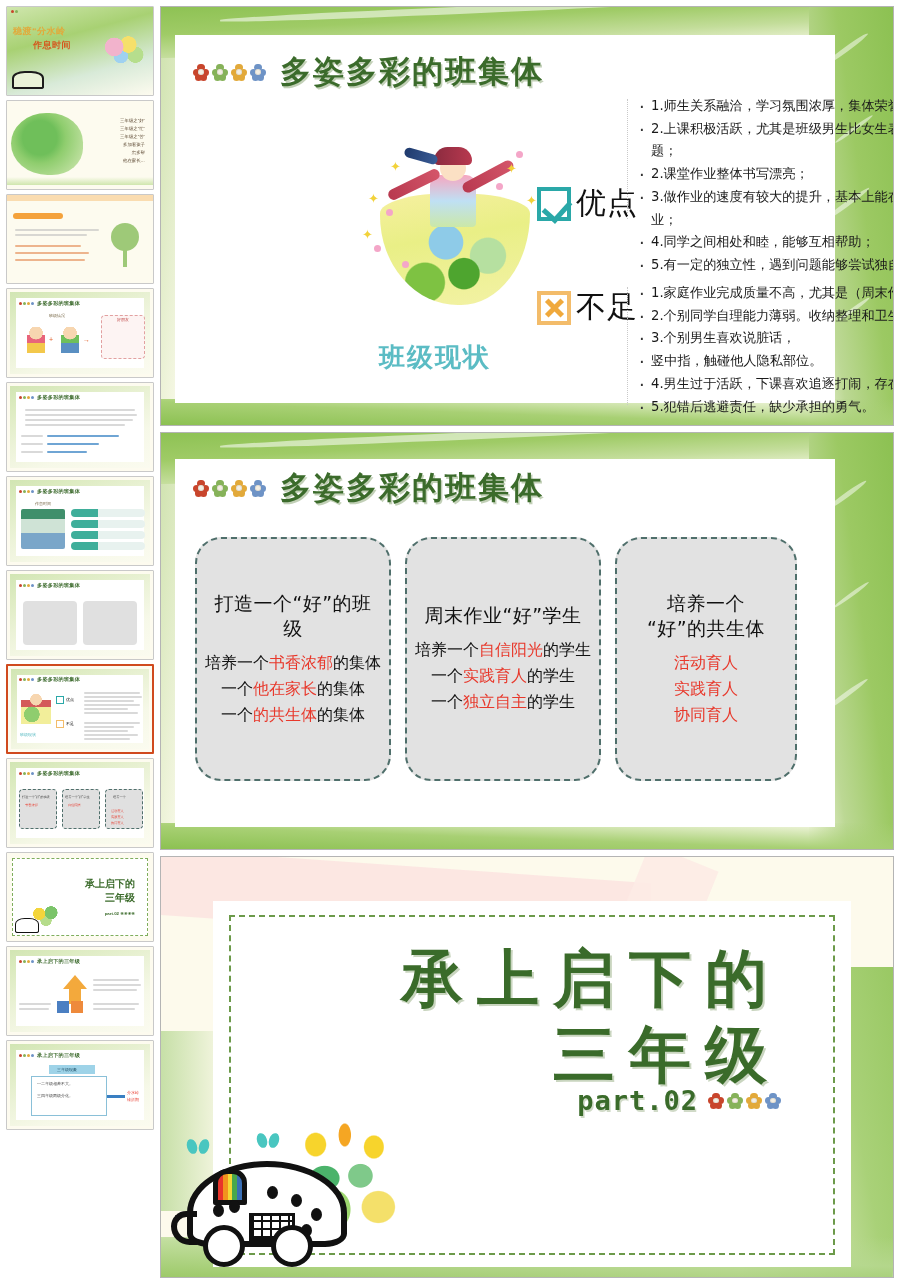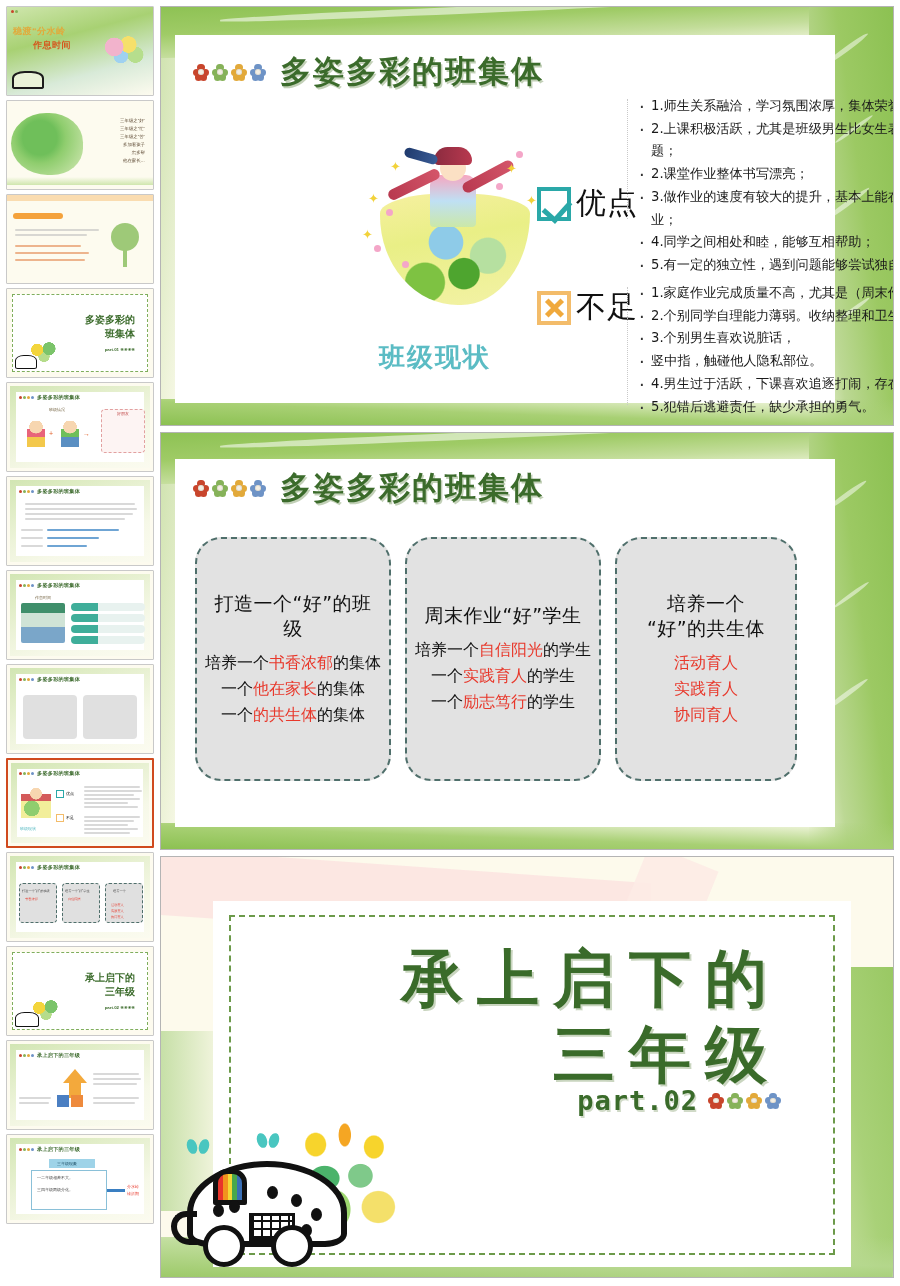--- a/index.html
+++ b/index.html
@@ -385,33 +385,20 @@
         <div class="tb-line" style="left:8px;top:39px;width:72px;"></div>
         <div class="tb-line" style="left:8px;top:50px;width:66px;background:#e07a3c;"></div>
         <div class="tb-line" style="left:8px;top:57px;width:74px;background:#e07a3c;"></div>
         <div class="tb-line" style="left:8px;top:64px;width:70px;background:#e07a3c;"></div>
         <div style="position:absolute;right:14px;top:28px;width:28px;height:28px;border-radius:50%;background:#9ec978;"></div>
         <div style="position:absolute;right:26px;top:54px;width:4px;height:18px;background:#9ec978;"></div>
       </div>
     </div>
 
 
-    <div class="thumb">
-      <div class="thumb-inner">
-        <div class="tb-cream"></div>
-        <div style="position:absolute;inset:5px;border:1px dashed #7fae5c;background:#fff;"></div>
-        <div style="position:absolute;right:18px;top:24px;font-size:10px;font-weight:bold;color:#3b6b2b;text-align:right;line-height:1.4;">多姿多彩的<br>班集体</div>
-        <div style="position:absolute;right:18px;top:58px;font-size:4.4px;font-weight:bold;color:#3b6b2b;">part.01 ❀❀❀❀</div>
-        <div style="position:absolute;left:8px;bottom:8px;width:22px;height:14px;border:1.6px solid #111;border-radius:40% 40% 12% 12%;"></div>
-        <div style="position:absolute;left:20px;bottom:14px;width:34px;height:22px;background:
-            radial-gradient(circle at 30% 40%,#f3d53c 0 22%,transparent 23%),
-            radial-gradient(circle at 65% 35%,#7bc46a 0 24%,transparent 25%),
-            radial-gradient(circle at 50% 70%,#b5dc8b 0 24%,transparent 25%);"></div>
-      </div>
-    </div>
 
     <div class="thumb">
       <div class="thumb-inner">
         <div class="tb-cream"></div>
           <div class="tb-greenframe" style="opacity:.45"></div>
           <div class="tb-white"></div>
         <div class="tb-dots" style="left:12px;top:13px;">
           <span class="tb-dot" style="background:#c8452c"></span>
             <span class="tb-dot" style="background:#86b259"></span>
           <span class="tb-dot" style="background:#e2a93a"></span>
@@ -797,21 +784,21 @@
 
         <div class="goal-box">
           <div class="goal-head">周末作业“好”学生</div>
           <div class="goal-line">
             <span>培养一个</span><span class="hl">自信阳光</span><span>的学生</span>
           </div>
           <div class="goal-line">
             <span>一个</span><span class="hl">实践育人</span><span>的学生</span>
           </div>
           <div class="goal-line">
-            <span>一个</span><span class="hl">励志笃行</span><span>的学生</span>
+            <span>一个</span><span class="hl">独立自主</span><span>的学生</span>
           </div>
         </div>
 
         <div class="goal-box">
           <div class="goal-head" style="white-space:pre-line;">培养一个
 “好”的共生体</div>
           <div class="goal-line red">活动育人</div>
           <div class="goal-line red">实践育人</div>
           <div class="goal-line red">协同育人</div>
         </div>

